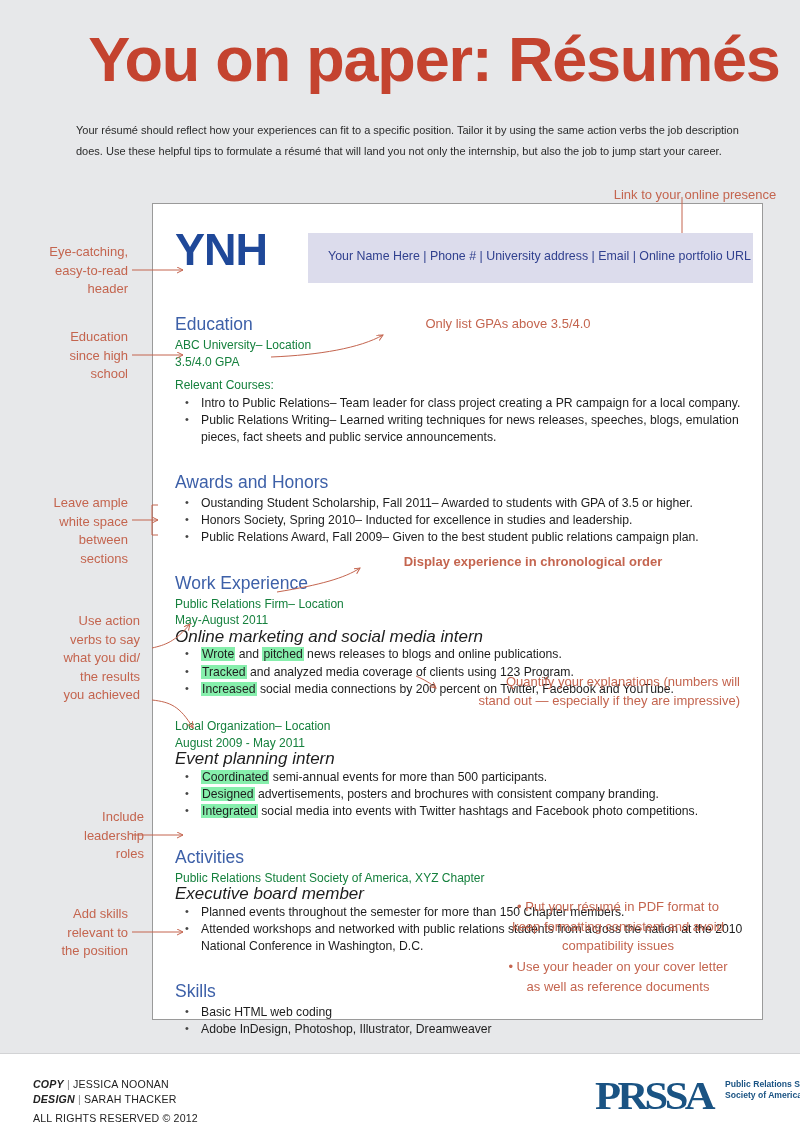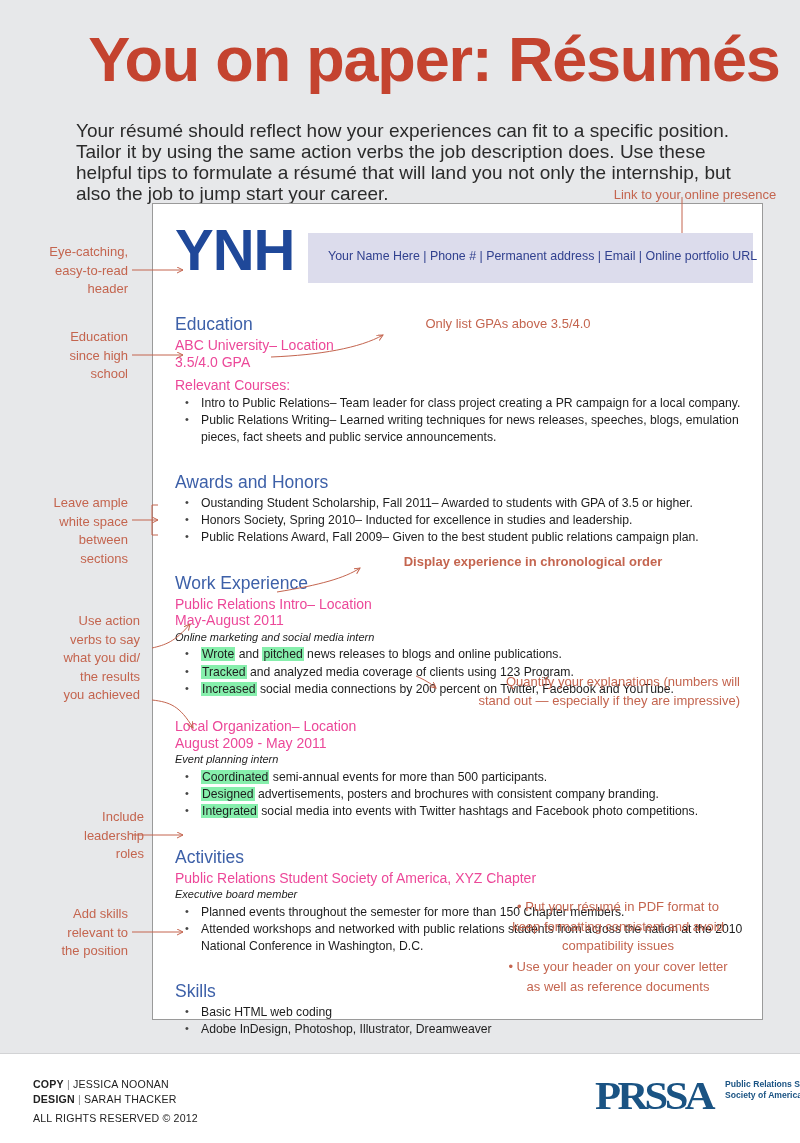--- a/index.html
+++ b/index.html
@@ -19,37 +19,37 @@
     text-align:center;
     font-size:63px;line-height:70px;
     font-weight:bold;
     letter-spacing:-1.2px;
     color:#c4432f;
     font-family:"Liberation Sans", sans-serif;
     padding-left:34px;
   }
   .intro{
     position:absolute;left:76px;top:120px;width:668px;
-    font-size:19px;line-height:21px;color:#2b2b2b;
+    font-size:11px;line-height:21px;color:#2b2b2b;
   }
 
   
   .sheet{
     position:absolute;left:152px;top:203px;
     width:611px;height:817px;
     background:#ffffff;
     border:1px solid #9a9a9a;
     box-sizing:border-box;
   }
   .sheet-inner{position:absolute;inset:0;}
 
   .ynh-row{position:absolute;left:22px;top:25px;width:578px;height:58px;}
   .ynh{
     position:absolute;left:0;top:-8px;
-    font-size:58px;line-height:58px;font-weight:bold;
+    font-size:45px;line-height:58px;font-weight:bold;
     color:#1f4899;letter-spacing:-1px;
     font-family:"Liberation Sans", sans-serif;
     z-index:2;
   }
   .contactbar{
     position:absolute;left:133px;top:4px;width:445px;height:50px;
     background:#dcdcec;
     z-index:1;
   }
   .contactbar span{
@@ -58,22 +58,22 @@
   }
 
   .body-area{position:absolute;left:22px;top:110px;width:578px;}
 
   h2.sec{
     margin:0 0 2px 0;
     font-size:17.5px;font-weight:normal;
     color:#3d60a8;
     letter-spacing:0px;
   }
-  .line{font-size:14px;line-height:16.5px;color:#ec4899;}
-  .ital{font-style:italic;font-size:11px;line-height:16.5px;color:#1d1d1d;}
+  .line{font-size:12px;line-height:16.5px;color:#15803d;}
+  .ital{font-style:italic;font-size:17px;line-height:16.5px;color:#1d1d1d;}
   ul.b{margin:1px 0 0 0;padding:0;list-style:none;}
   ul.b li{
     position:relative;
     padding-left:26px;
     font-size:12.2px;line-height:16.8px;color:#1d1d1d;
     margin-bottom:0.5px;
   }
   ul.b li:before{
     content:"•";position:absolute;left:10px;top:-1px;
     font-size:11px;color:#444;
@@ -90,21 +90,21 @@
     font-family:"Liberation Sans", sans-serif;
   }
   .ann.r{text-align:right;}
   .ann.l{text-align:center;}
   svg.arrows{position:absolute;left:0;top:0;width:800px;height:1143px;pointer-events:none;}
 
   
   .footer-sep{position:absolute;left:0;top:1053px;width:800px;height:1px;background:#d2d3d5;}
   .footer{position:absolute;left:0;top:1054px;width:800px;height:89px;background:#ffffff;}
   .credits{position:absolute;left:33px;top:1077px;font-size:10.6px;line-height:14.5px;color:#222;letter-spacing:.2px;}
-  .credits b{font-weight:bold;}
+  .credits b{font-weight:bold;font-style:italic;}
   .credits .sep{color:#888;}
   .rights{position:absolute;left:33px;top:1112px;font-size:10.6px;color:#222;letter-spacing:.2px;}
 
   .logo{position:absolute;left:595px;top:1075px;}
   .logo-word{
     font-size:41px;line-height:41px;font-weight:bold;
     color:#1a5383;letter-spacing:-3.5px;
     font-family:"Liberation Serif", serif;
     transform:scaleX(1.04);
     transform-origin:left center;
@@ -120,21 +120,21 @@
 <div class="page">
 
   <div class="title">You on paper: Résumés</div>
   <div class="intro">Your résumé should reflect how your experiences can fit to a specific position. Tailor it by using the same action verbs the job description does. Use these helpful tips to formulate a résumé that will land you not only the internship, but also the job to jump start your career.</div>
 
   <div class="sheet">
     <div class="sheet-inner">
 
       <div class="ynh-row">
         <div class="contactbar">
-          <span>Your Name Here  |  Phone #  |  Permanent address  |  Email  | Online portfolio URL</span>
+          <span>Your Name Here  |  Phone #  |  University address  |  Email  | Online portfolio URL</span>
         </div>
         <div class="ynh">YNH</div>
       </div>
 
       <div class="body-area">
 
         <h2 class="sec">Education</h2>
         <div class="line">ABC University– Location</div>
         <div class="line">3.5/4.0 GPA</div>
         <div style="height:7px"></div>
@@ -149,21 +149,21 @@
         <h2 class="sec">Awards and Honors</h2>
         <ul class="b">
           <li>Oustanding Student Scholarship, Fall 2011– Awarded to students with GPA of 3.5 or higher.</li>
           <li>Honors Society, Spring 2010– Inducted for excellence in studies and leadership.</li>
           <li>Public Relations Award, Fall 2009– Given to the best student public relations campaign plan.</li>
         </ul>
 
         <div class="gap-l"></div>
 
         <h2 class="sec">Work Experience</h2>
-        <div class="line">Public Relations Intro– Location</div>
+        <div class="line">Public Relations Firm– Location</div>
         <div class="line">May-August 2011</div>
         <div class="ital">Online marketing and social media intern</div>
         <ul class="b">
           <li><mark>Wrote</mark> and <mark>pitched</mark> news releases to blogs and online publications.</li>
           <li><mark>Tracked</mark> and analyzed media coverage of clients using 123 Program.</li>
           <li><mark>Increased</mark> social media connections by 200 percent on Twitter, Facebook and YouTube.</li>
         </ul>
 
         <div class="gap-m"></div>
 

